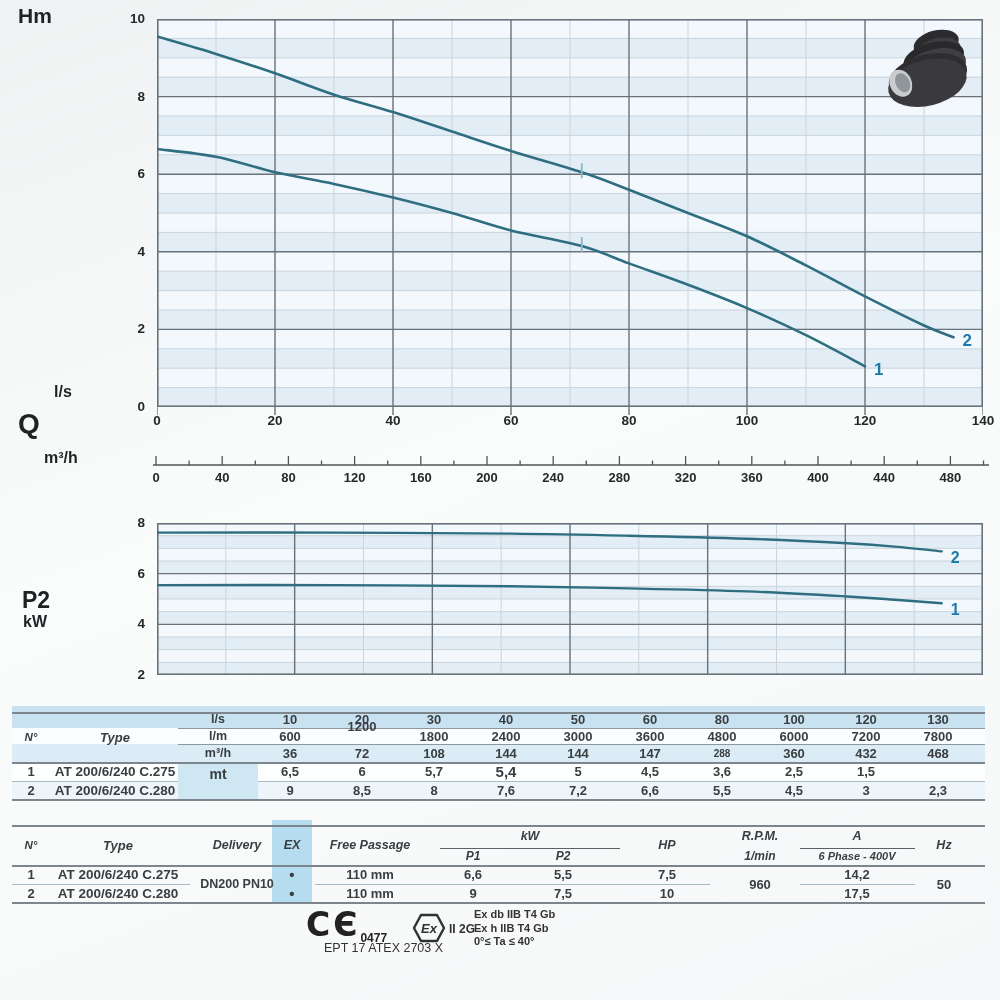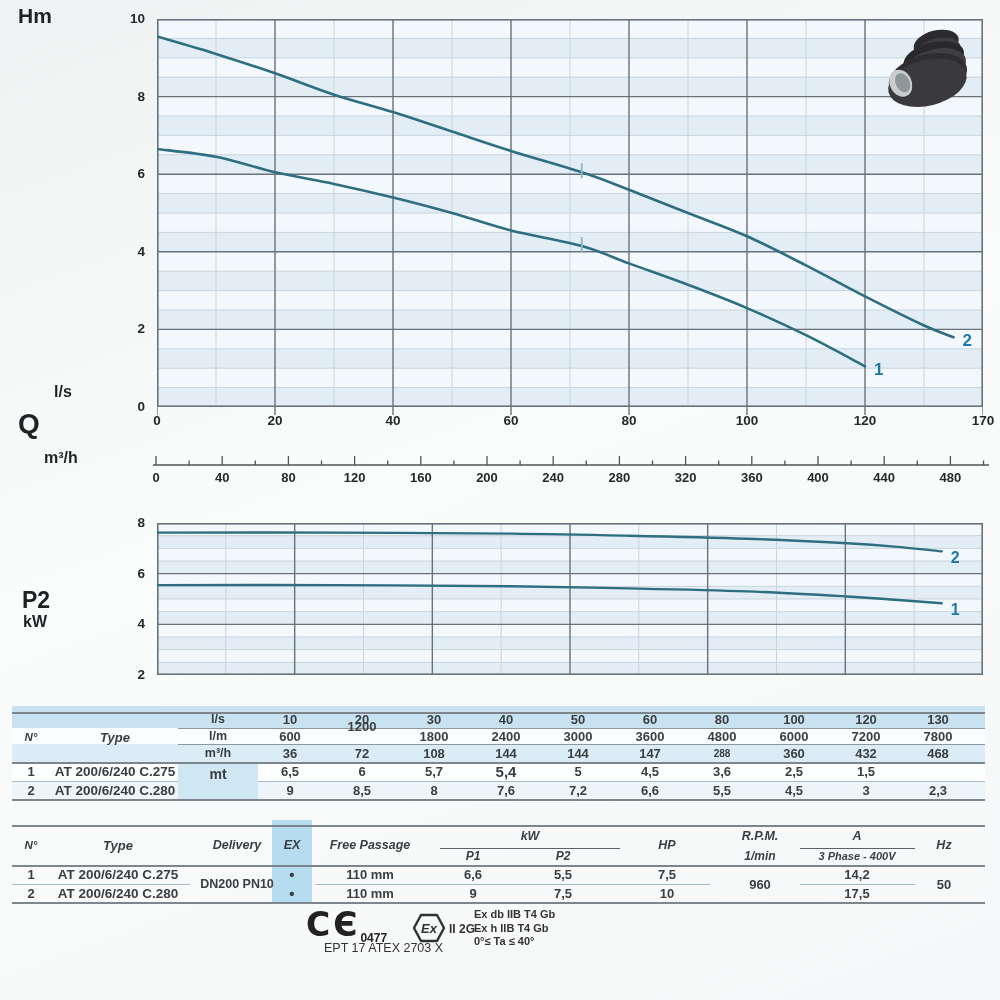--- a/index.html
+++ b/index.html
@@ -132,21 +132,21 @@
       <line x1="424.8" y1="217.97999999999996" x2="424.8" y2="232.97999999999996" stroke="#86bac7" stroke-width="1.8"></line>
     </svg>
   <div id="mc-xlabels">
       <div class="tick" style="left:0px;top:0">0</div>
       <div class="tick" style="left:118px;top:0">20</div>
       <div class="tick" style="left:236px;top:0">40</div>
       <div class="tick" style="left:354px;top:0">60</div>
       <div class="tick" style="left:472px;top:0">80</div>
       <div class="tick" style="left:590px;top:0">100</div>
       <div class="tick" style="left:708px;top:0">120</div>
-      <div class="tick" style="left:826px;top:0">170</div>
+      <div class="tick" style="left:826px;top:0">140</div>
     </div>
 
   <svg id="m3h-axis" class="chart" width="846" height="36" viewBox="0 0 846 36">
       <line x1="0" y1="9" x2="836" y2="9" stroke="#4e5458" stroke-width="1.5"></line>
       <line x1="3" y1="0" x2="3" y2="9" stroke="#4e5458" stroke-width="1.3"></line>
       <line x1="36.1" y1="4.5" x2="36.1" y2="9" stroke="#4e5458" stroke-width="1.3"></line>
       <line x1="69.2" y1="0" x2="69.2" y2="9" stroke="#4e5458" stroke-width="1.3"></line>
       <line x1="102.3" y1="4.5" x2="102.3" y2="9" stroke="#4e5458" stroke-width="1.3"></line>
       <line x1="135.4" y1="0" x2="135.4" y2="9" stroke="#4e5458" stroke-width="1.3"></line>
       <line x1="168.5" y1="4.5" x2="168.5" y2="9" stroke="#4e5458" stroke-width="1.3"></line>
@@ -335,21 +335,21 @@
       <div class="cell hdr" style="left:225px;top:25px;font-size:12.5px">Delivery</div>
       <div class="cell hdr" style="left:280px;top:25px;font-size:12.5px">EX</div>
       <div class="cell hdr" style="left:358px;top:25px;font-size:12.5px">Free Passage</div>
       <div class="cell hdr" style="left:518px;top:16px;font-size:12.5px">kW</div>
       <div class="cell hdr" style="left:461px;top:36px;font-size:12px">P1</div>
       <div class="cell hdr" style="left:551px;top:36px;font-size:12px">P2</div>
       <div class="cell hdr" style="left:655px;top:25px;font-size:12.5px">HP</div>
       <div class="cell hdr" style="left:748px;top:16px;font-size:12.5px">R.P.M.</div>
       <div class="cell hdr" style="left:748px;top:36px;font-size:12px">1/min</div>
       <div class="cell hdr" style="left:845px;top:16px;font-size:12.5px">A</div>
-      <div class="cell hdr" style="left:845px;top:36px;font-size:11px">3 Phase - 400V</div>
+      <div class="cell hdr" style="left:845px;top:36px;font-size:11px">6 Phase - 400V</div>
       <div class="cell hdr" style="left:932px;top:25px;font-size:12.5px">Hz</div>
       <div class="cell" style="left:19px;top:54px;font-size:13px">1</div>
       <div class="cell" style="left:106px;top:54px;font-size:13.5px">AT 200/6/240 C.275</div>
       <div class="cell" style="left:280px;top:54px;font-size:15px">•</div>
       <div class="cell" style="left:358px;top:54px;font-size:13px">110 mm</div>
       <div class="cell" style="left:461px;top:54px;font-size:13px">6,6</div>
       <div class="cell" style="left:551px;top:54px;font-size:13px">5,5</div>
       <div class="cell" style="left:655px;top:54px;font-size:13px">7,5</div>
       <div class="cell" style="left:845px;top:54px;font-size:13px">14,2</div>
       <div class="cell" style="left:19px;top:73px;font-size:13px">2</div>

